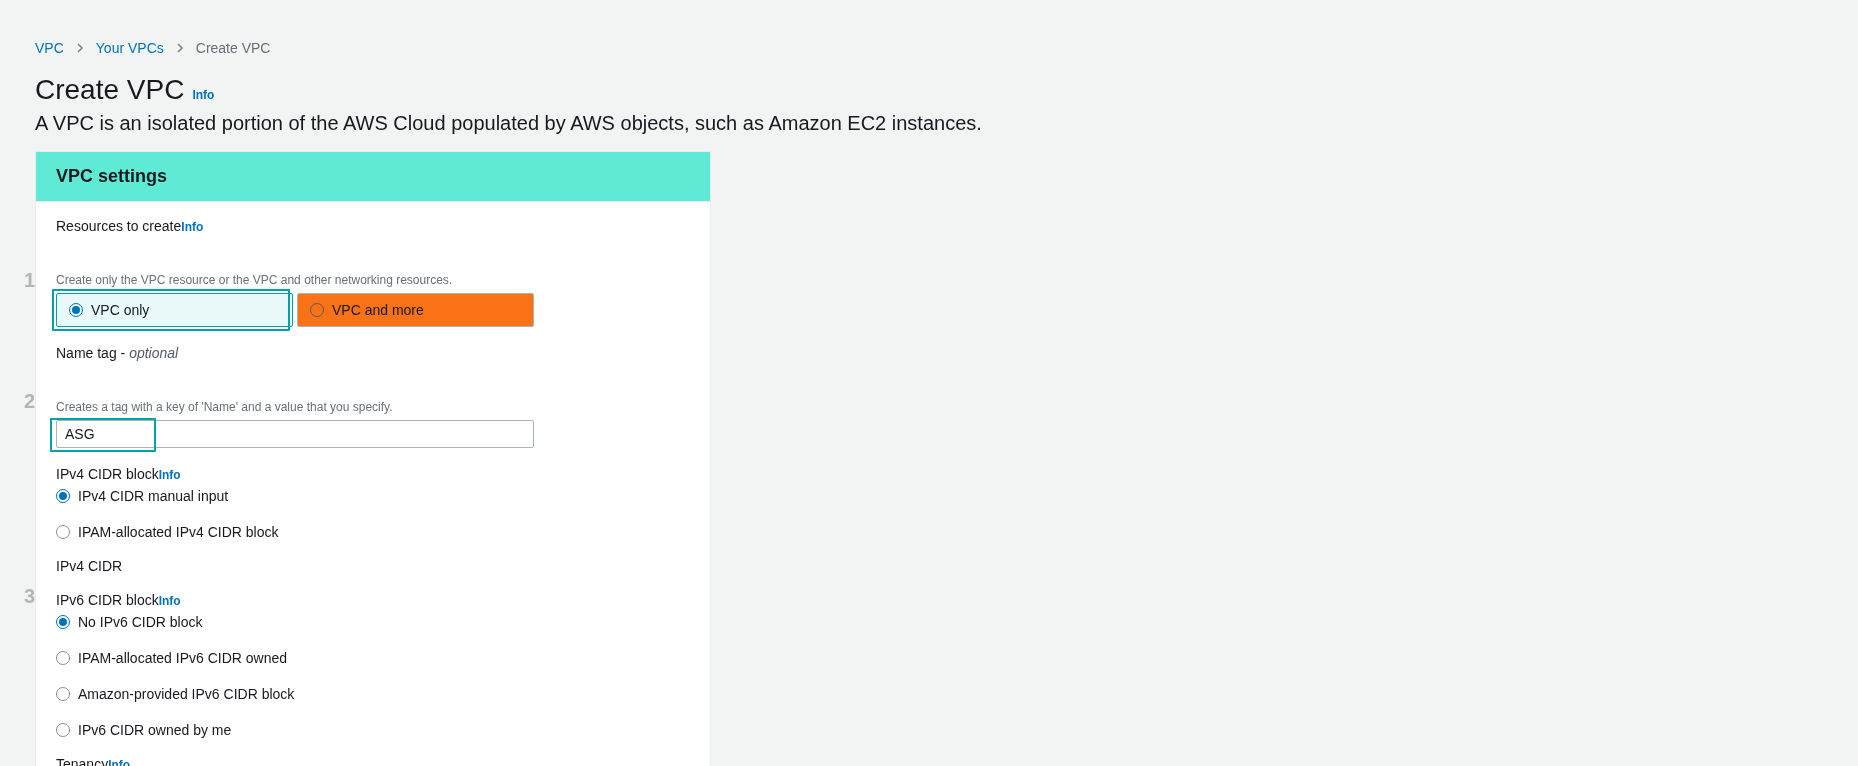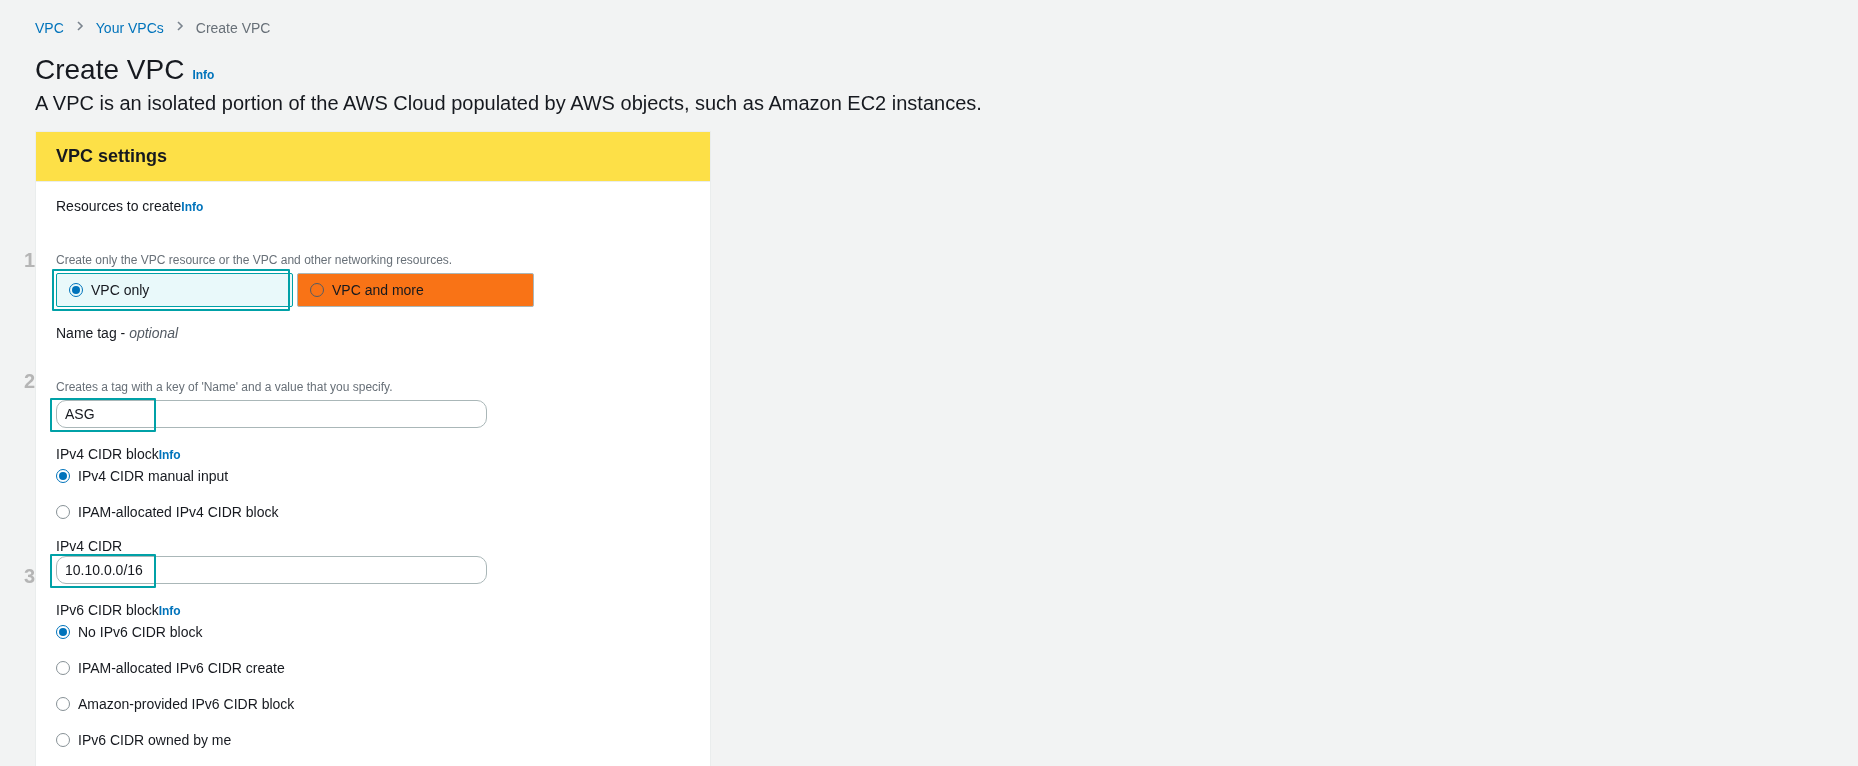--- a/index.html
+++ b/index.html
@@ -28,24 +28,25 @@
   }
 
   .page {
     padding: 20px 0 30px 35px;
     position: relative;
   }
 
   
   .breadcrumb {
     display: flex;
-    align-items: flex-start;
+    align-items: flex-end;
     gap: 12px;
     font-size: 14px;
     margin-bottom: 18px;
+    margin-top: 20px;
   }
   .breadcrumb a { color: var(--aws-link); text-decoration: none; }
   .breadcrumb .sep { color: #7b848e; font-size: 12px; }
   .breadcrumb .current { color: #687078; }
 
   
   .page-heading {
     display: flex;
     align-items: baseline;
     gap: 8px;
@@ -70,21 +71,21 @@
   }
 
   
   .panel {
     width: 676px;
     background: #fff;
     border: 1px solid var(--aws-border-light);
     position: relative;
   }
   .panel-header {
-    background: #fde047;
+    background: #5eead4;
     border-bottom: 1px solid var(--aws-border-light);
     padding: 14px 20px;
   }
   .panel-header h2 {
     margin: 0;
     font-size: 18px;
     font-weight: 700;
     color: var(--aws-text);
   }
   .panel-body {
@@ -150,26 +151,26 @@
   }
   .tile.selected .radio::after {
     content: "";
     width: 8px; height: 8px;
     background: var(--aws-radio-selected);
     border-radius: 50%;
   }
 
   
   .text-input {
-    width: 431px;
+    width: 478px;
     max-width: 100%;
     padding: 5px 8px;
     font-size: 14px;
     border: 1px solid #aab7b8;
-    border-radius: 10px;
+    border-radius: 2px;
     background: #fff;
     color: var(--aws-text);
     outline: none;
   }
 
   
   .radio-list {
     display: flex;
     flex-direction: column;
     gap: 20px;
@@ -329,39 +330,35 @@
             <span>IPAM-allocated IPv4 CIDR block</span>
           </div>
         </div>
       </div>
 
       <div class="form-group" style="position:relative;">
         <span class="step-num" style="top:28px;">3</span>
         <div class="fg-label-row">
           <span class="fg-label">IPv4 CIDR</span>
         </div>
-        <div style="position:relative;display:inline-block;">
-          <input class="text-input" type="text" value="10.10.0.0/16" style="">
-          <div class="hl" style="left:-6px;top:-2px;width:106px;height:34px;"></div>
-        </div>
       </div>
 
       <div class="form-group">
         <div class="fg-label-row">
           <span class="fg-label">IPv6 CIDR block</span>
           <a href="#" class="info-link">Info</a>
         </div>
         <div class="radio-list">
           <div class="radio-item selected">
             <span class="radio"></span>
             <span>No IPv6 CIDR block</span>
           </div>
           <div class="radio-item">
             <span class="radio"></span>
-            <span>IPAM-allocated IPv6 CIDR create</span>
+            <span>IPAM-allocated IPv6 CIDR owned</span>
           </div>
           <div class="radio-item">
             <span class="radio"></span>
             <span>Amazon-provided IPv6 CIDR block</span>
           </div>
           <div class="radio-item">
             <span class="radio"></span>
             <span>IPv6 CIDR owned by me</span>
           </div>
         </div>

